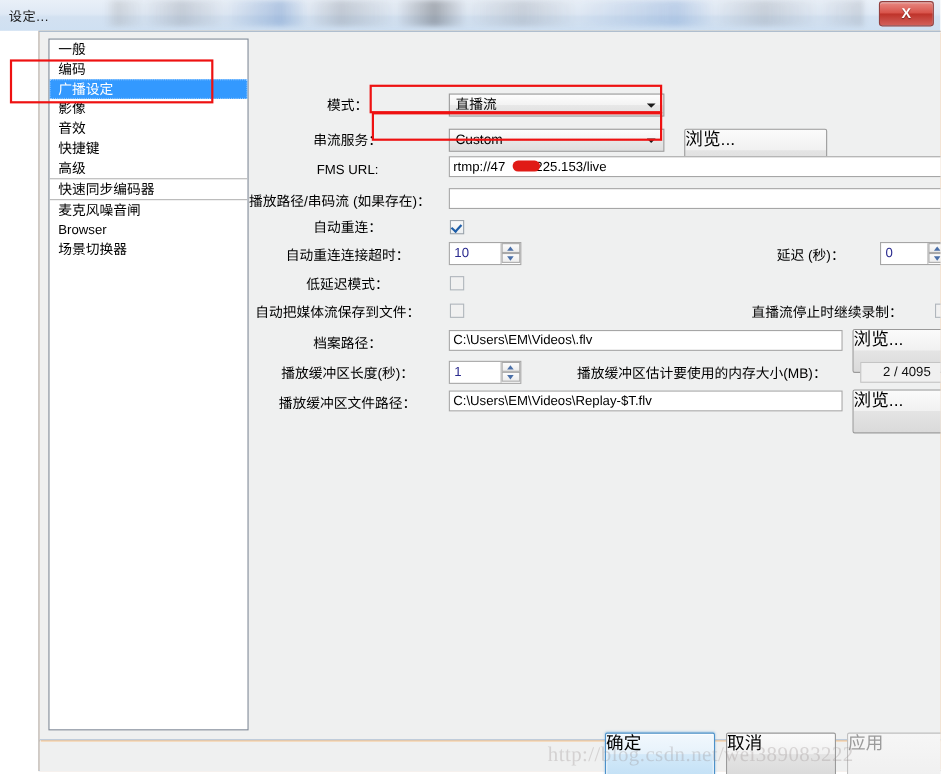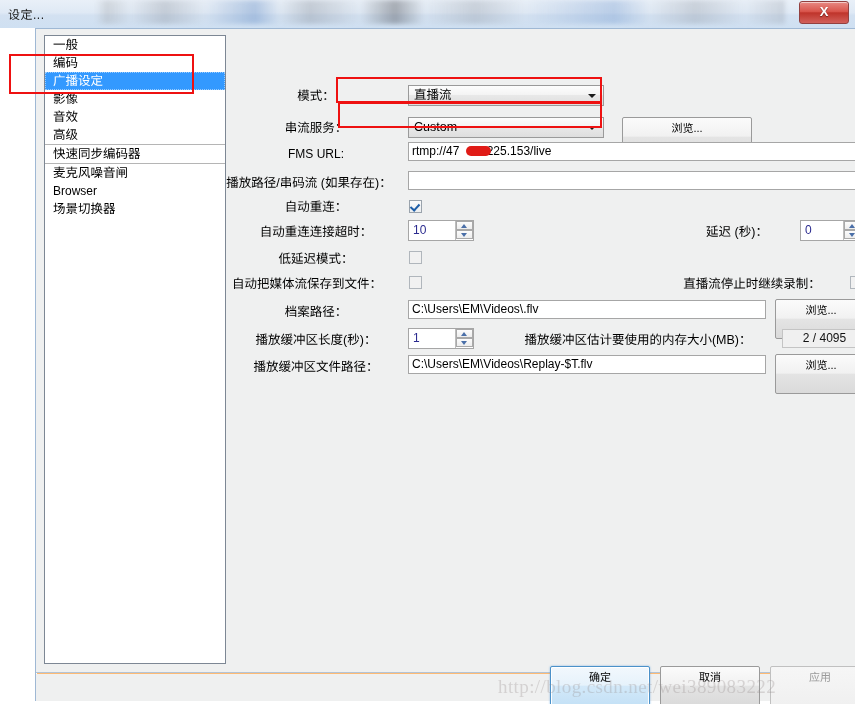--- a/index.html
+++ b/index.html
@@ -213,23 +213,23 @@
   }
 
   
   .btn {
     position: absolute;
     box-sizing: border-box;
     height: 40px;
     border: 1px solid #9a9a9a;
     border-radius: 2px;
     background: linear-gradient(to bottom, #fbfbfb 0%, #f1f1f1 48%, #e4e4e4 50%, #dadada 100%);
-    font-size: 11px;
+    font-size: 16px;
     line-height: 20px;
-    text-align: center;
+    text-align: left;
     color: #000;
     cursor: pointer;
   }
   .btn.primary {
     border: 1px solid #4b91c9;
     background: linear-gradient(to bottom, #f2f8fd 0%, #e6f2fb 48%, #d3e9f9 50%, #c4e1f6 100%);
     box-shadow: inset 0 0 0 1px #ffffff, 0 0 2px rgba(70,150,215,.7);
   }
   .btn.disabled {
     color: #9a9a9a;
@@ -366,20 +366,21 @@
 
   <div id="dialog-frame">
     <div id="dialog-body">
 
       <div id="sidebar">
           <div class="side-item">一般</div>
           <div class="side-item">编码</div>
           <div class="side-item selected">广播设定</div>
           <div class="side-item">影像</div>
           <div class="side-item">音效</div>
+          <div class="side-item">快捷键</div>
           <div class="side-item">高级</div>
           <div class="side-item sep-top sep-bottom">快速同步编码器</div>
           <div class="side-item">麦克风噪音闸</div>
           <div class="side-item latin">Browser</div>
           <div class="side-item">场景切换器</div>
         </div>
 
       <div id="form">
 
         <div class="lbl" style="left:0px; top:51px; width:168px;">模式：</div>

